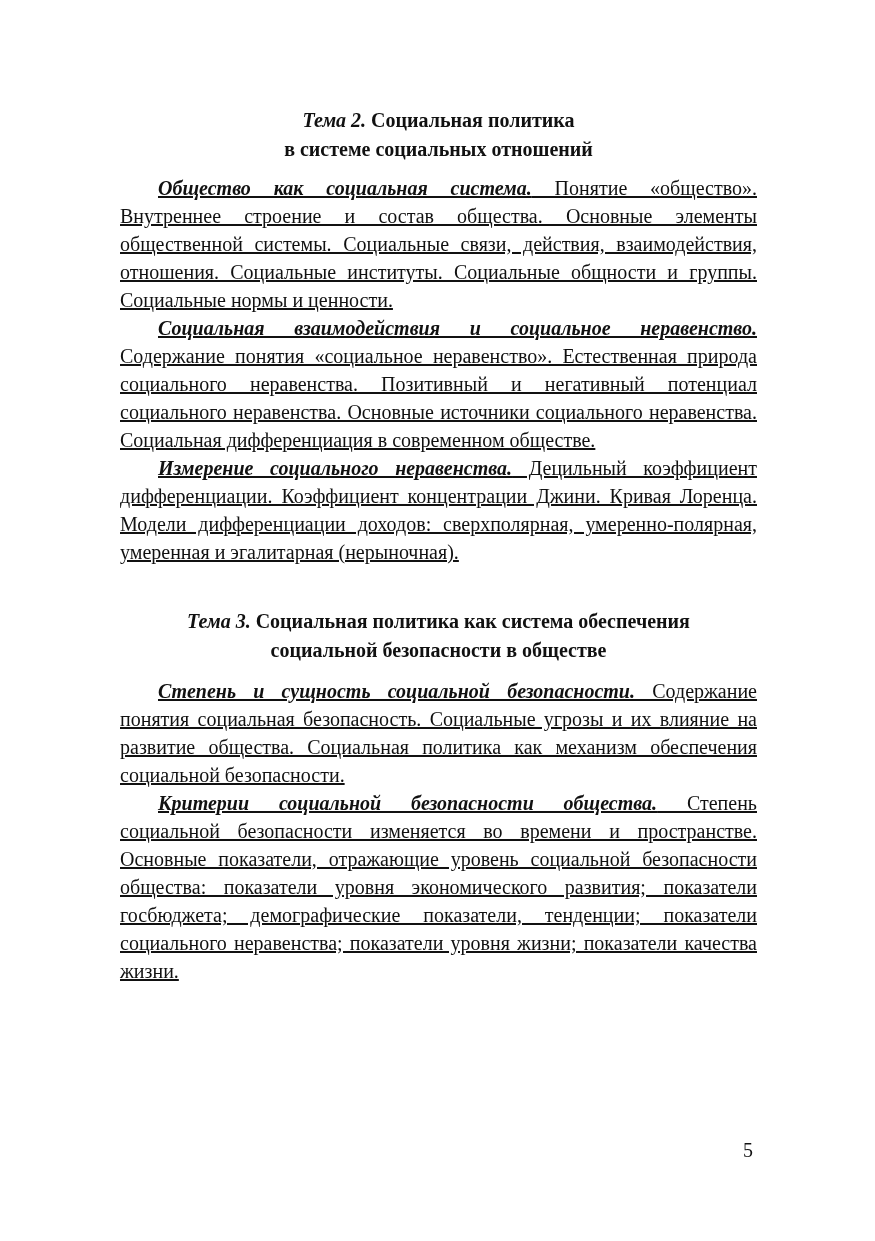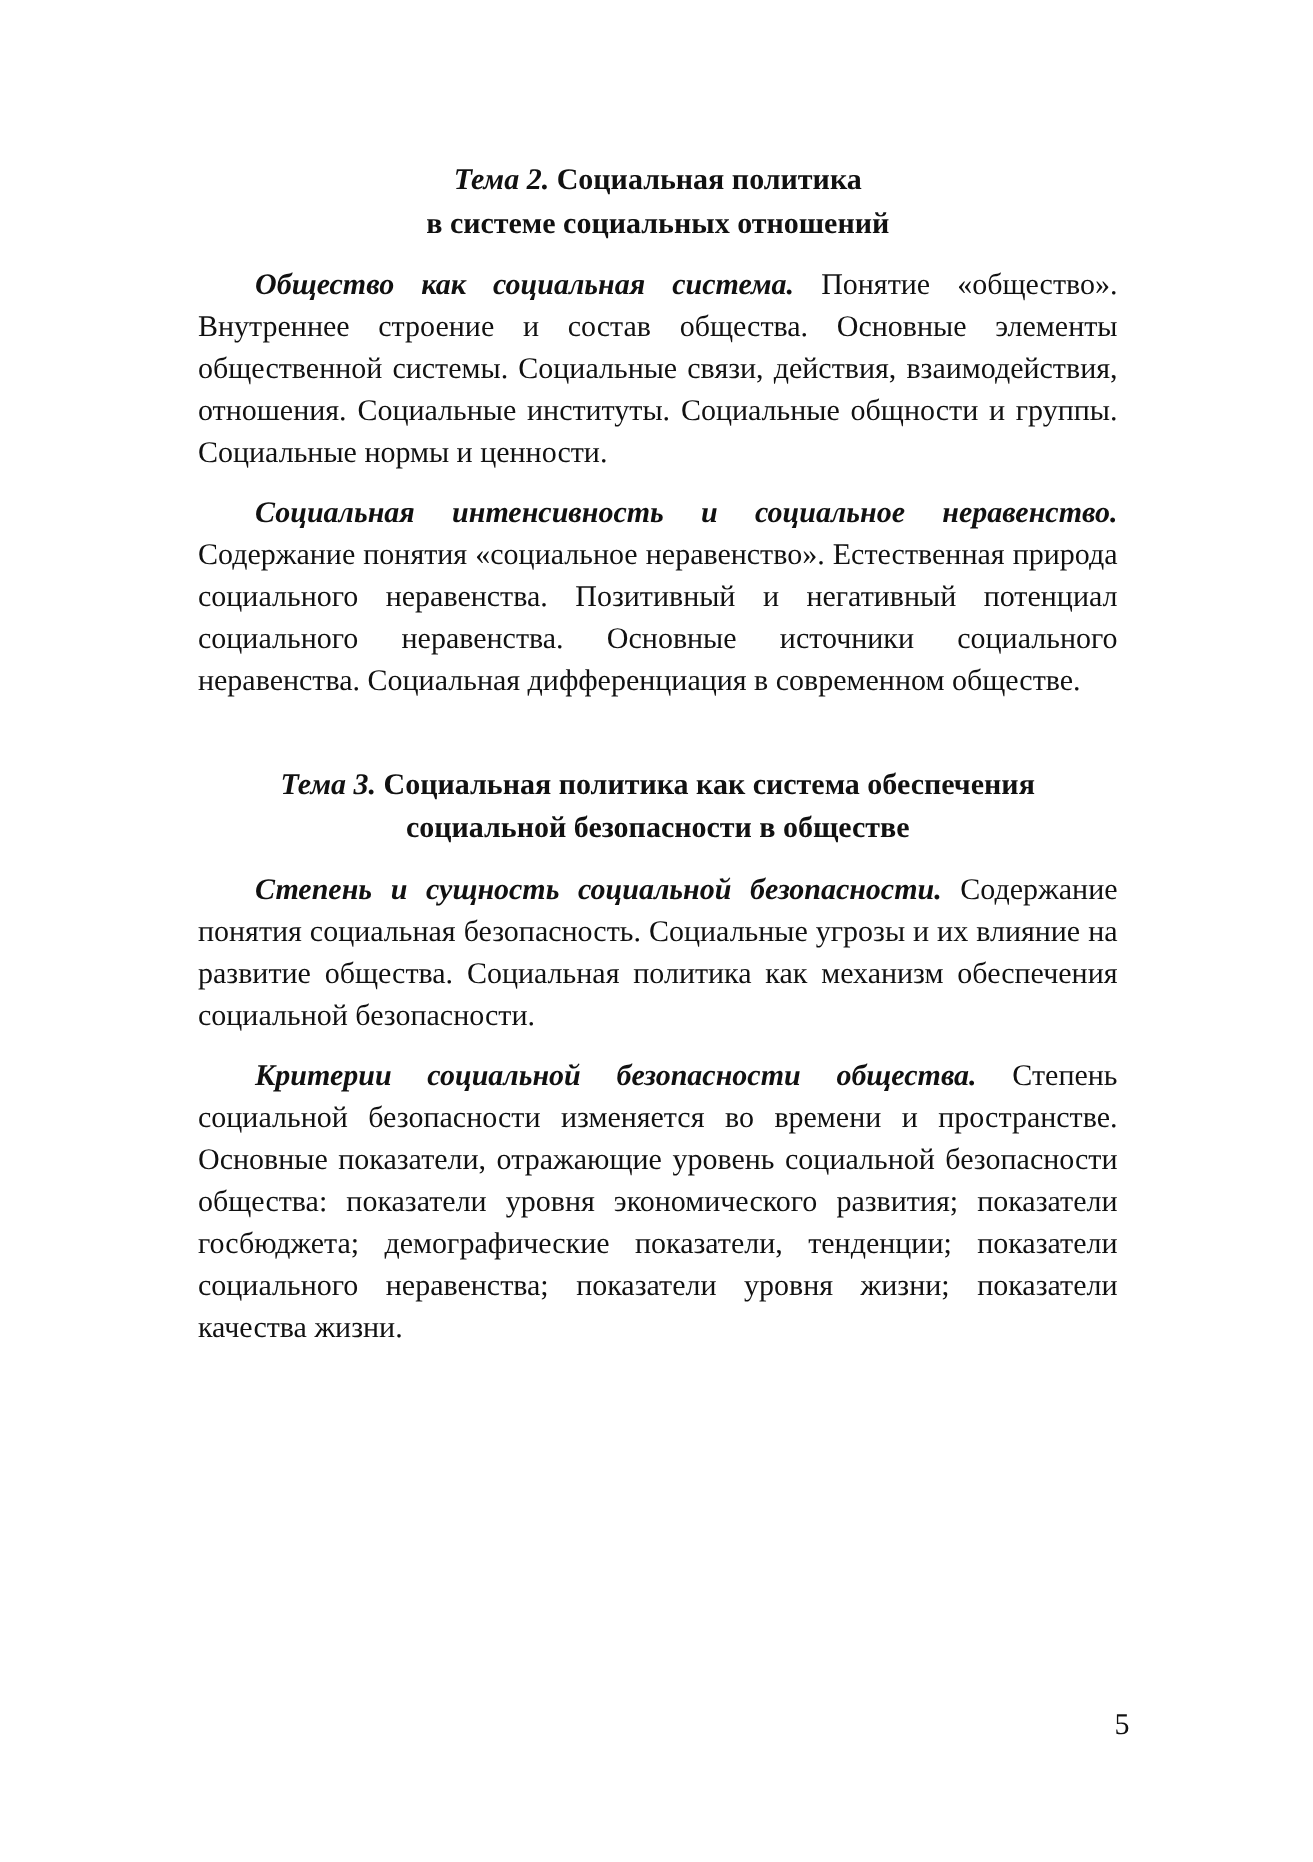--- a/index.html
+++ b/index.html
@@ -32,25 +32,26 @@
   }
   .heading .heading-prefix {
     font-style: italic;
     font-weight: bold;
   }
   .heading.second {
     margin-top: 41px;
     margin-bottom: 12px;
   }
   .para {
-    margin: 12px;
+    margin: 0;
     font-size: 20px;
     line-height: 28px;
     text-align: justify;
     text-indent: 38px;
+    text-decoration: underline;
   }
   .para .lead {
     font-style: italic;
     font-weight: bold;
   }
   .page-number {
     position: absolute;
     top: 1138px;
     right: 122px;
     font-size: 20px;
@@ -63,24 +64,25 @@
 <body>
 
 <div class="page">
   <div class="content">
 
     <h2 class="heading"><em class="heading-prefix">Тема 2.</em><span> Социальная политика
 в системе социальных отношений</span></h2>
 
     <p class="para"><em class="lead">Общество как социальная система.</em><span> Понятие «общество». Внутреннее строение и состав общества. Основные элементы общественной системы. Социальные связи, действия, взаимодействия, отношения. Социальные институты. Социальные общности и группы. Социальные нормы и ценности.</span></p>
 
-    <p class="para"><em class="lead">Социальная интенсивность и социальное неравенство.</em><span> Содержание понятия «социальное неравенство». Естественная природа социального неравенства. Позитивный и негативный потенциал социального неравенства. Основные источники социального неравенства. Социальная дифференциация в современном обществе.</span></p>
+    <p class="para"><em class="lead">Социальная взаимодействия и социальное неравенство.</em><span> Содержание понятия «социальное неравенство». Естественная природа социального неравенства. Позитивный и негативный потенциал социального неравенства. Основные источники социального неравенства. Социальная дифференциация в современном обществе.</span></p>
 
 
 
+    <p class="para"><em class="lead">Измерение социального неравенства.</em><span> Децильный коэффициент дифференциации. Коэффициент концентрации Джини. Кривая Лоренца. Модели дифференциации доходов: сверхполярная, умеренно-полярная, умеренная и эгалитарная (нерыночная).</span></p>
 
     <h2 class="heading second"><em class="heading-prefix">Тема 3.</em><span> Социальная политика как система обеспечения
 социальной безопасности в обществе</span></h2>
 
     <p class="para"><em class="lead">Степень и сущность социальной безопасности.</em><span> Содержание понятия социальная безопасность. Социальные угрозы и их влияние на развитие общества. Социальная политика как механизм обеспечения социальной безопасности.</span></p>
 
     <p class="para"><em class="lead">Критерии социальной безопасности общества.</em><span> Степень социальной безопасности изменяется во времени и пространстве. Основные показатели, отражающие уровень социальной безопасности общества: показатели уровня экономического развития; показатели госбюджета; демографические показатели, тенденции; показатели социального неравенства; показатели уровня жизни; показатели качества жизни.</span></p>
 
   </div>
 

